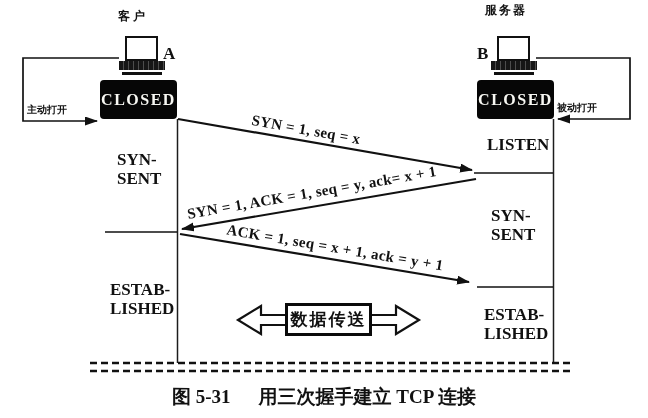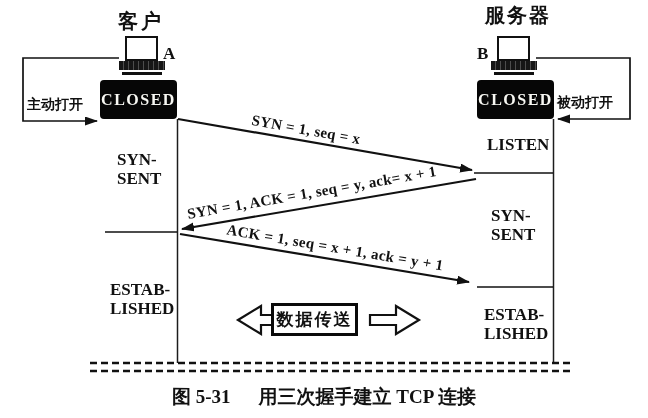--- a/index.html
+++ b/index.html
@@ -2,28 +2,28 @@
 <html><head>
 <meta charset="utf-8">
 <style>
   html,body{margin:0;padding:0;background:#e8e8e8;}
   .stage{
     position:relative;width:648px;height:418px;background:#ffffff;
     font-family:"Liberation Serif", serif;color:#111111;overflow:hidden;
   }
   .abs{position:absolute;}
   .cjk{font-weight:600;color:#111;}
-  .host-label{font-size:20px;letter-spacing:3px;white-space:nowrap;}
+  .host-label{font-size:12px;letter-spacing:3px;white-space:nowrap;}
   .node-id{font-size:17px;font-weight:700;}
   .closed-box{
     width:77px;height:39px;background:#060606;border-radius:4px;
     color:#f7f7f2;font-size:16px;font-weight:600;letter-spacing:1.5px;
     display:flex;align-items:center;justify-content:center;
   }
-  .open-label{font-size:14px;white-space:nowrap;}
+  .open-label{font-size:10px;white-space:nowrap;margin-top:7px;}
   .state{font-size:17px;font-weight:700;line-height:19px;white-space:nowrap;}
   .msg{
     white-space:nowrap;font-size:15px;font-weight:600;letter-spacing:.3px;
     transform:translate(-50%,-50%) rotate(var(--rot));
   }
   .monitor{width:33px;height:25px;border:2px solid #111;background:#fff;box-sizing:border-box;}
   .kb-base{width:46px;height:9px;background:#161616;
     background-image:repeating-linear-gradient(90deg,#161616 0 4px,#4d4d4d 4px 5px);}
   .kb-shadow{width:40px;height:3px;background:#111;}
   .data-box{
@@ -114,19 +114,19 @@
 
   <div class="abs state" style="left:484px;top:305px;">
     <div>ESTAB-</div>
     <div>LISHED</div>
   </div>
 
   <div class="abs msg" style="left:306px;top:130px;--rot:10deg;">SYN = 1, seq = x</div>
   <div class="abs msg" style="left:312px;top:193px;--rot:-9.8deg;">SYN = 1, ACK = 1, seq = y, ack= x + 1</div>
   <div class="abs msg" style="left:335px;top:248px;--rot:9.5deg;">ACK = 1, seq = x + 1, ack = y + 1</div>
 
-  <div class="abs data-box" style="left:271px;top:303px;">数据传送</div>
+  <div class="abs data-box" style="left:285px;top:303px;">数据传送</div>
 
   <div class="abs caption" style="left:0;top:384px;">
     <span class="fig-no">图 5-31</span><span>用三次握手建立 TCP 连接</span>
   </div>
 
 </div>
 
 </body></html>

